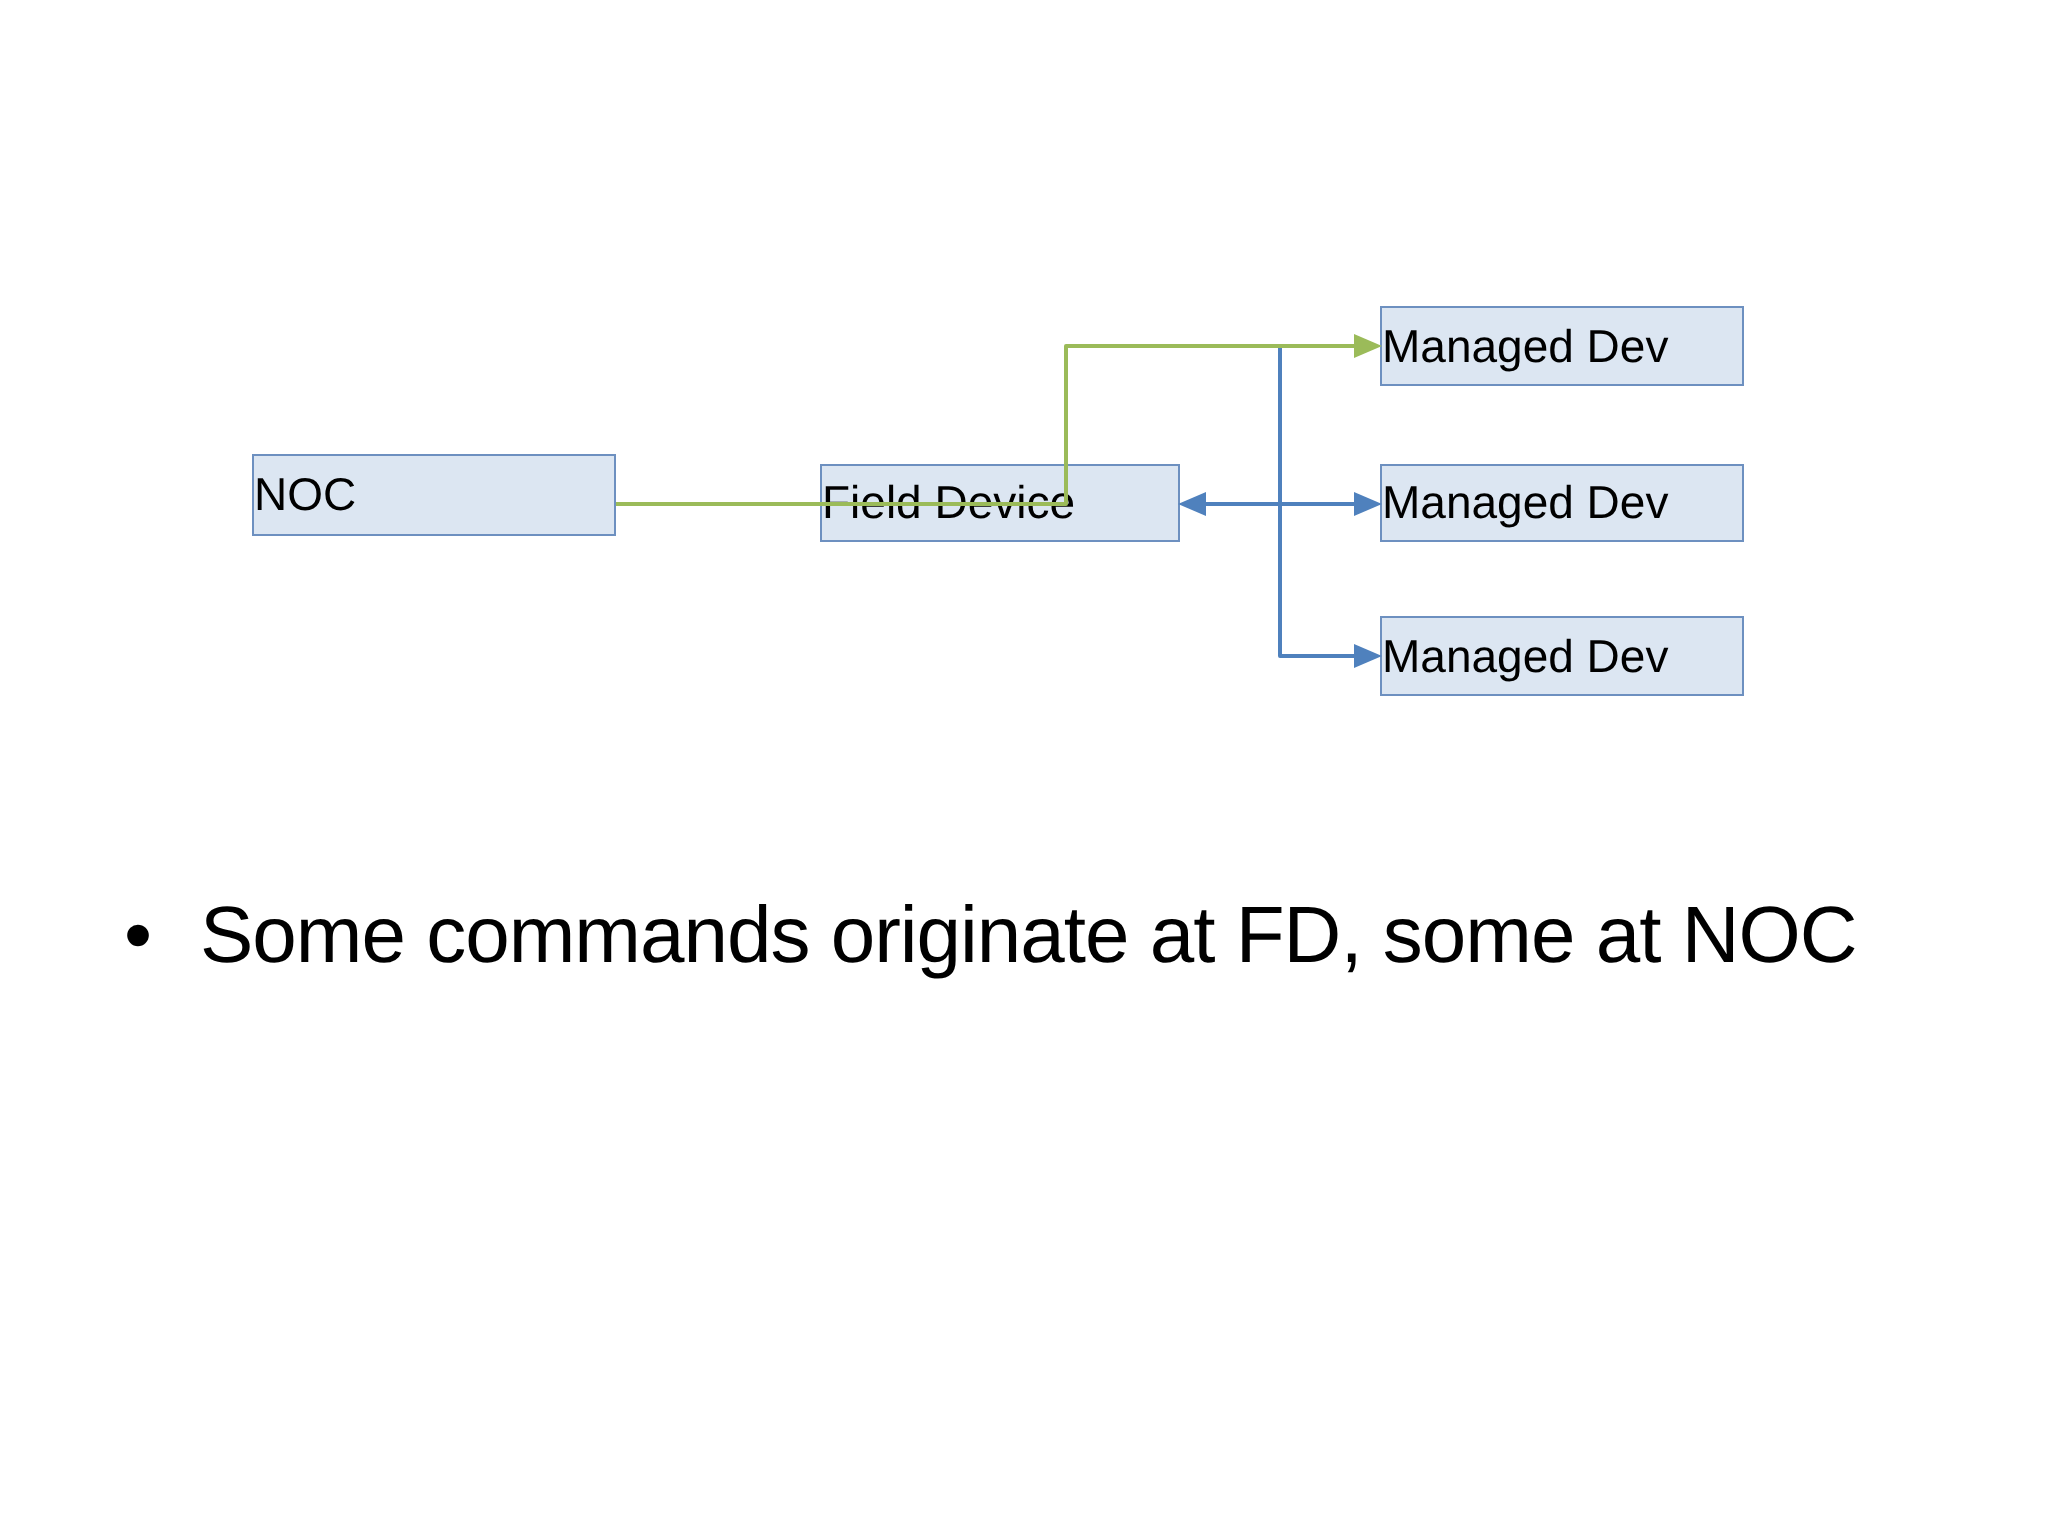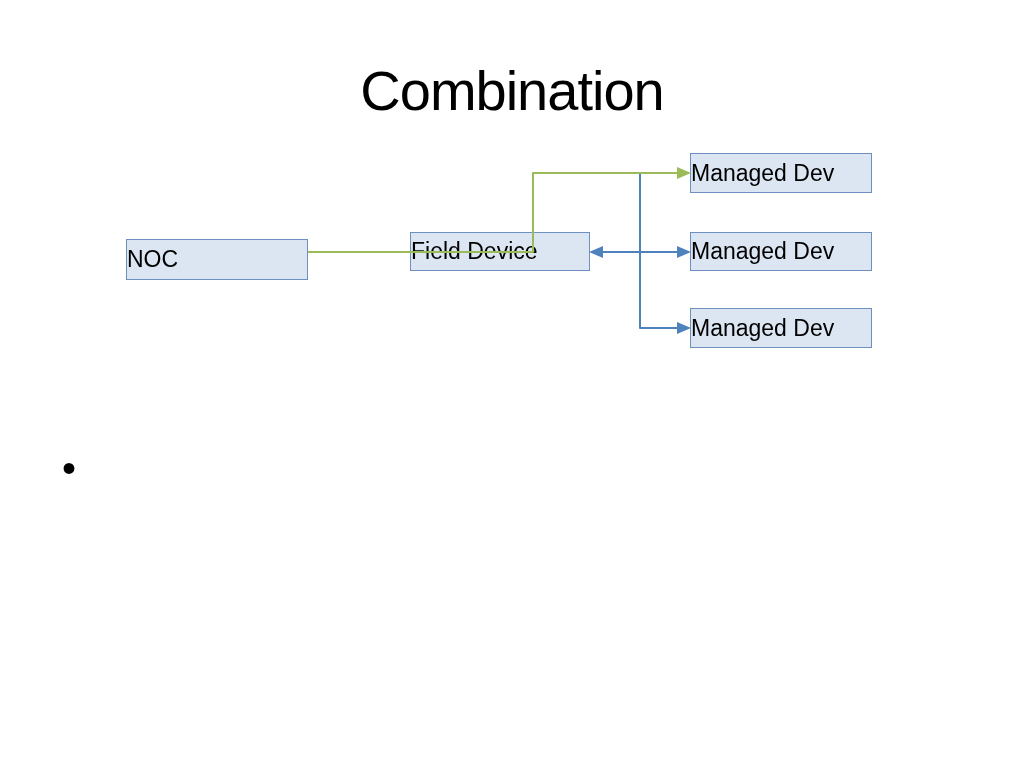--- a/index.html
+++ b/index.html
@@ -32,21 +32,21 @@
     border: 1.5px solid var(--node-border, #6d90c0);
     box-sizing: border-box;
     display: flex;
     align-items: center;
   }
   .node-label {
     font-size: 23px;
     color: var(--text, #000);
     white-space: nowrap;
   }
-  .node-noc           { left: 126px; top: 239px; width: 182px; height: 41px; }
+  .node-noc           { left: 126px; top: 227px; width: 182px; height: 41px; }
   .node-field-device  { left: 410px; top: 232px; width: 180px; height: 39px; }
   .node-managed-dev-1 { left: 690px; top: 153px; width: 182px; height: 40px; }
   .node-managed-dev-2 { left: 690px; top: 232px; width: 182px; height: 39px; }
   .node-managed-dev-3 { left: 690px; top: 308px; width: 182px; height: 40px; }
   .connectors-layer {
     position: absolute;
     left: 0;
     top: 0;
     width: 1024px;
     height: 768px;
@@ -82,21 +82,20 @@
     line-height: 1.2;
     color: var(--text, #000);
     letter-spacing: -0.5px;
   }
 </style>
 </head>
 <body>
 
 <div class="slide">
 
-  <div class="slide-title">Combination</div>
 
   <div class="node node-noc">
     <span class="node-label">NOC</span>
   </div>
 
   <div class="node node-field-device">
     <span class="node-label">Field Device</span>
   </div>
 
   <div class="node node-managed-dev-1">
@@ -119,15 +118,16 @@
     <line class="line line-blue" x1="602" y1="252" x2="678" y2="252"></line>
     <polygon class="arrow-blue" points="589,252 603,246 603,258"></polygon>
     <polygon class="arrow-blue" points="691,252 677,246 677,258"></polygon>
 
     <polyline class="line line-blue" points="640,174 640,328 678,328"></polyline>
     <polygon class="arrow-blue" points="691,328 677,322 677,334"></polygon>
   </svg>
 
   <div class="bullet-item">
     <span class="bullet-marker">•</span>
+    <span class="bullet-text">Some commands originate at FD, some at NOC</span>
   </div>
 
 </div>
 
 </body></html>

